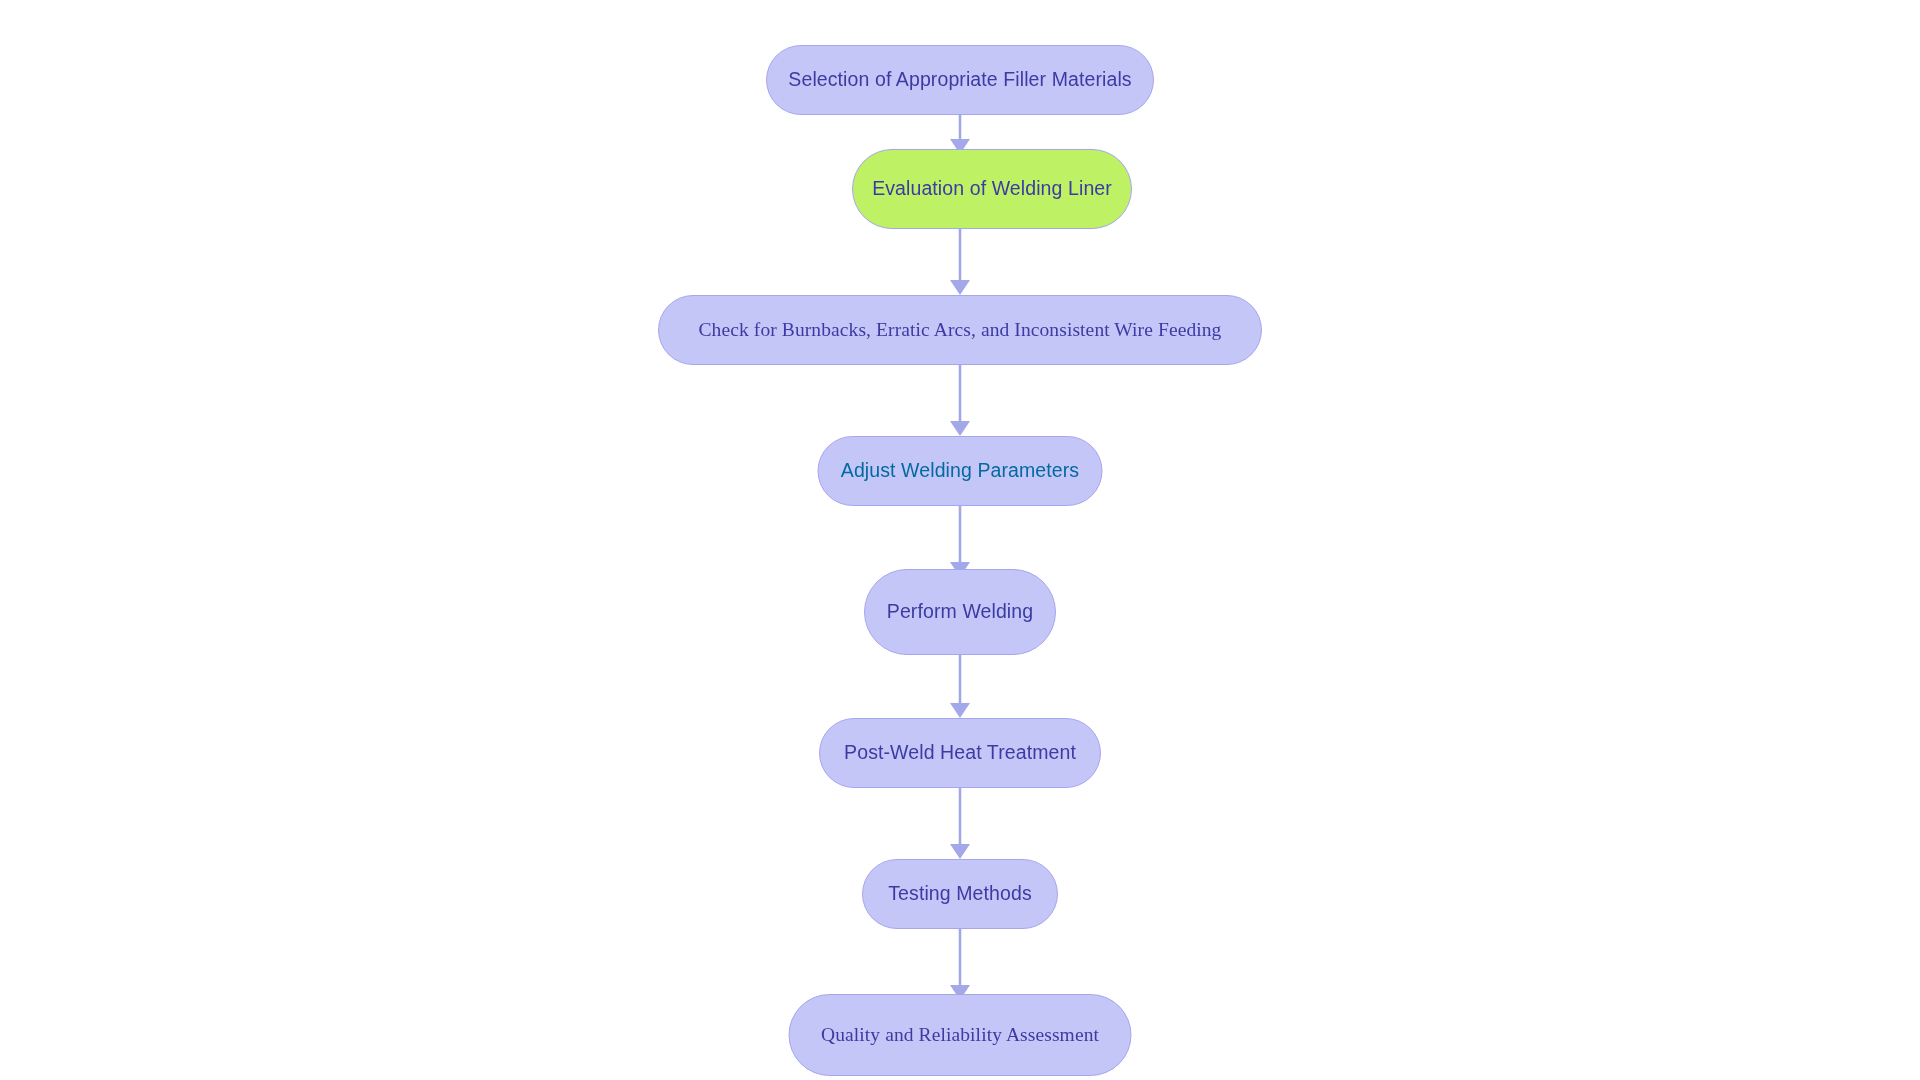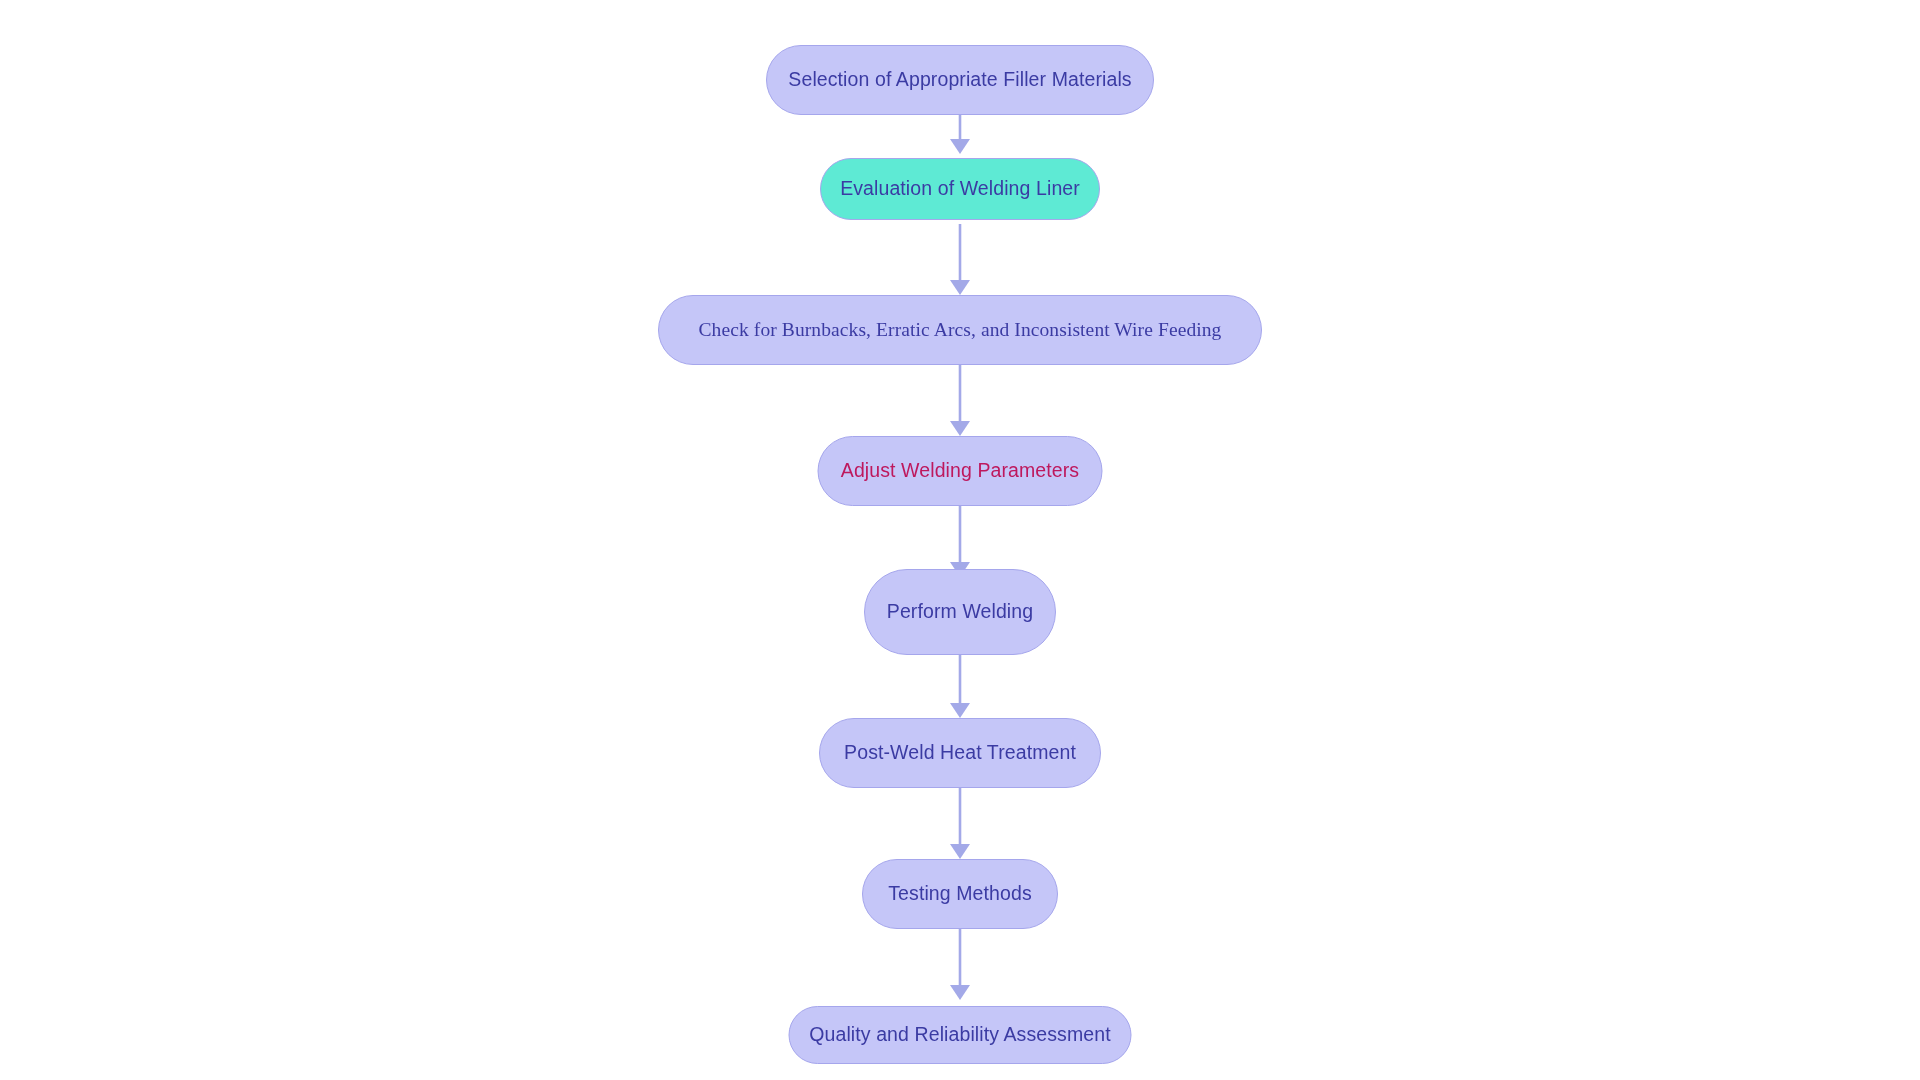--- a/index.html
+++ b/index.html
@@ -97,36 +97,36 @@
       <g>
         <line x1="960" y1="929" x2="960" y2="987" stroke="#a3a9e8" stroke-width="2.6"></line>
         <polygon points="950,985 970,985 960,1000" fill="#a3a9e8"></polygon>
       </g>
     </svg>
 
   <div id="node-layer">
       <div class="flow-node" style="left: 960px; top: 48px; width: 388px; height: 70px; background: rgb(197, 198, 248); border-color: rgb(165, 166, 236); margin-top: 32px;">
         <span class="flow-node-label" style="color: rgb(59, 59, 163);">Selection of Appropriate Filler Materials</span>
       </div>
-      <div class="flow-node" style="left: 960px; top: 189px; width: 280px; height: 62px; background: #5eead4; border-color: rgb(165, 166, 236);">
+      <div class="flow-node" style="left: 992px; top: 189px; width: 280px; height: 80px; background: #bef264; border-color: rgb(165, 166, 236);">
         <span class="flow-node-label" style="color: rgb(59, 59, 163);">Evaluation of Welding Liner</span>
       </div>
       <div class="flow-node" style="left: 960px; top: 330px; width: 604px; height: 70px; background: rgb(197, 198, 248); border-color: rgb(165, 166, 236);">
         <span class="flow-node-label" style="color: rgb(59, 59, 163); font-family: Liberation Serif, serif;">Check for Burnbacks, Erratic Arcs, and Inconsistent Wire Feeding</span>
       </div>
       <div class="flow-node" style="left: 960px; top: 471px; width: 285px; height: 70px; background: rgb(197, 198, 248); border-color: rgb(165, 166, 236);">
-        <span class="flow-node-label" style="color: #be185d;">Adjust Welding Parameters</span>
+        <span class="flow-node-label" style="color: #0369a1;">Adjust Welding Parameters</span>
       </div>
       <div class="flow-node" style="left: 960px; top: 612px; width: 192px; height: 86px; background: rgb(197, 198, 248); border-color: rgb(165, 166, 236);">
         <span class="flow-node-label" style="color: rgb(59, 59, 163);">Perform Welding</span>
       </div>
       <div class="flow-node" style="left: 960px; top: 894px; width: 196px; height: 70px; background: rgb(197, 198, 248); border-color: rgb(165, 166, 236);">
         <span class="flow-node-label" style="color: rgb(59, 59, 163);">Testing Methods</span>
       </div>
       <div class="flow-node" style="left: 960px; top: 753px; width: 282px; height: 70px; background: rgb(197, 198, 248); border-color: rgb(165, 166, 236);">
         <span class="flow-node-label" style="color: rgb(59, 59, 163);">Post-Weld Heat Treatment</span>
       </div>
-      <div class="flow-node" style="left: 960px; top: 1035px; width: 343px; height: 58px; background: rgb(197, 198, 248); border-color: rgb(165, 166, 236);">
+      <div class="flow-node" style="left: 960px; top: 1035px; width: 343px; height: 82px; background: rgb(197, 198, 248); border-color: rgb(165, 166, 236); font-family: Liberation Serif, serif;">
         <span class="flow-node-label" style="color: rgb(59, 59, 163);">Quality and Reliability Assessment</span>
       </div>
     </div>
 
 </div>
 
 </body></html>

